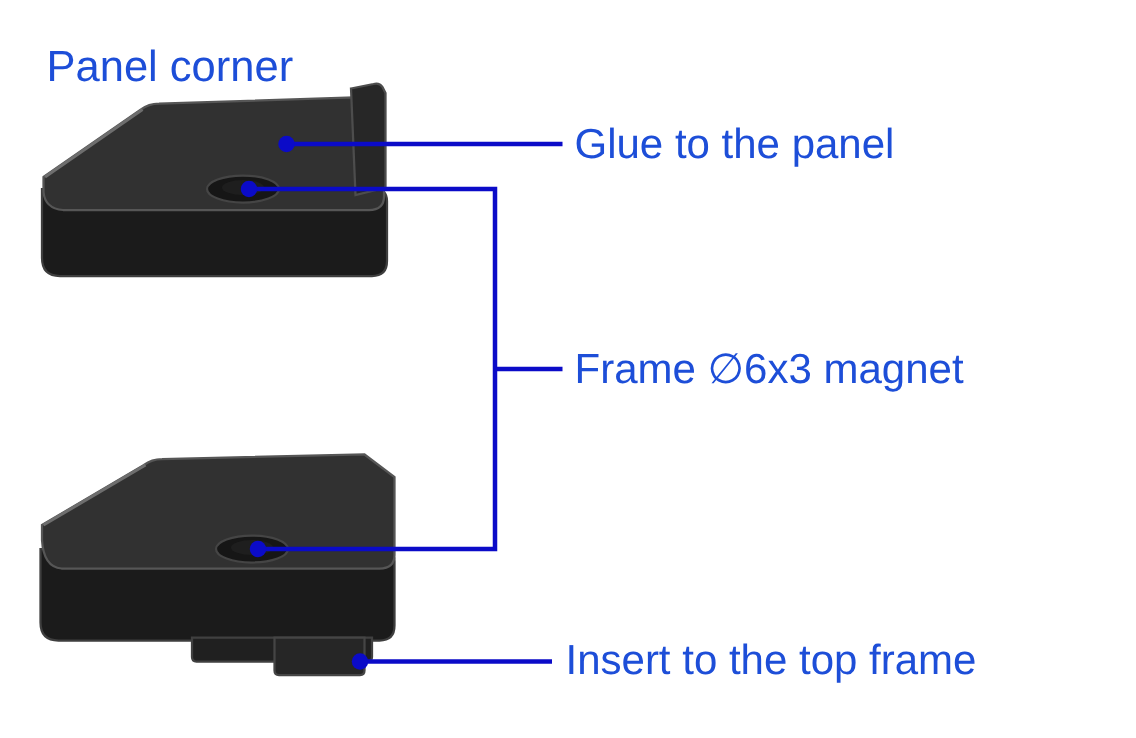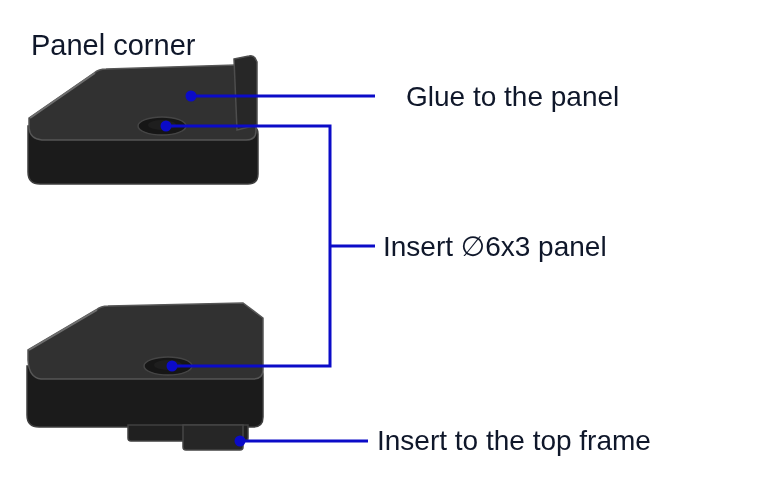--- a/index.html
+++ b/index.html
@@ -16,21 +16,21 @@
     overflow: hidden;
   }
   .stage svg {
     position: absolute;
     left: 0;
     top: 0;
   }
   .label {
     position: absolute;
     transform: translateY(-50%);
-    color: #0f172a;
+    color: #1d4ed8;
     white-space: nowrap;
     line-height: 1.1;
   }
   .title-label {
     font-size: 29px;
   }
   .annotation-label {
     font-size: 28px;
   }
 </style>
@@ -84,19 +84,19 @@
       <circle cx="191" cy="96" r="5.5" fill="#0b0bc8"></circle>
       <circle cx="166" cy="126" r="5.5" fill="#0b0bc8"></circle>
       <circle cx="172" cy="366" r="5.5" fill="#0b0bc8"></circle>
       <circle cx="240" cy="441" r="5.5" fill="#0b0bc8"></circle>
     </g>
   </svg>
 
   <div class="label title-label" style="left:31px; top:46px;">Panel corner</div>
 
 
-  <div class="label annotation-label" style="left:406px; top:97px;">Glue to the panel</div>
+  <div class="label annotation-label" style="left:383px; top:97px;">Glue to the panel</div>
 
-  <div class="label annotation-label" style="left:383px; top:247px;">Insert ∅6x3 panel</div>
+  <div class="label annotation-label" style="left:383px; top:247px;">Frame ∅6x3 magnet</div>
 
   <div class="label annotation-label" style="left:377px; top:441px;">Insert to the top frame</div>
 
 </div>
 
 </body></html>

